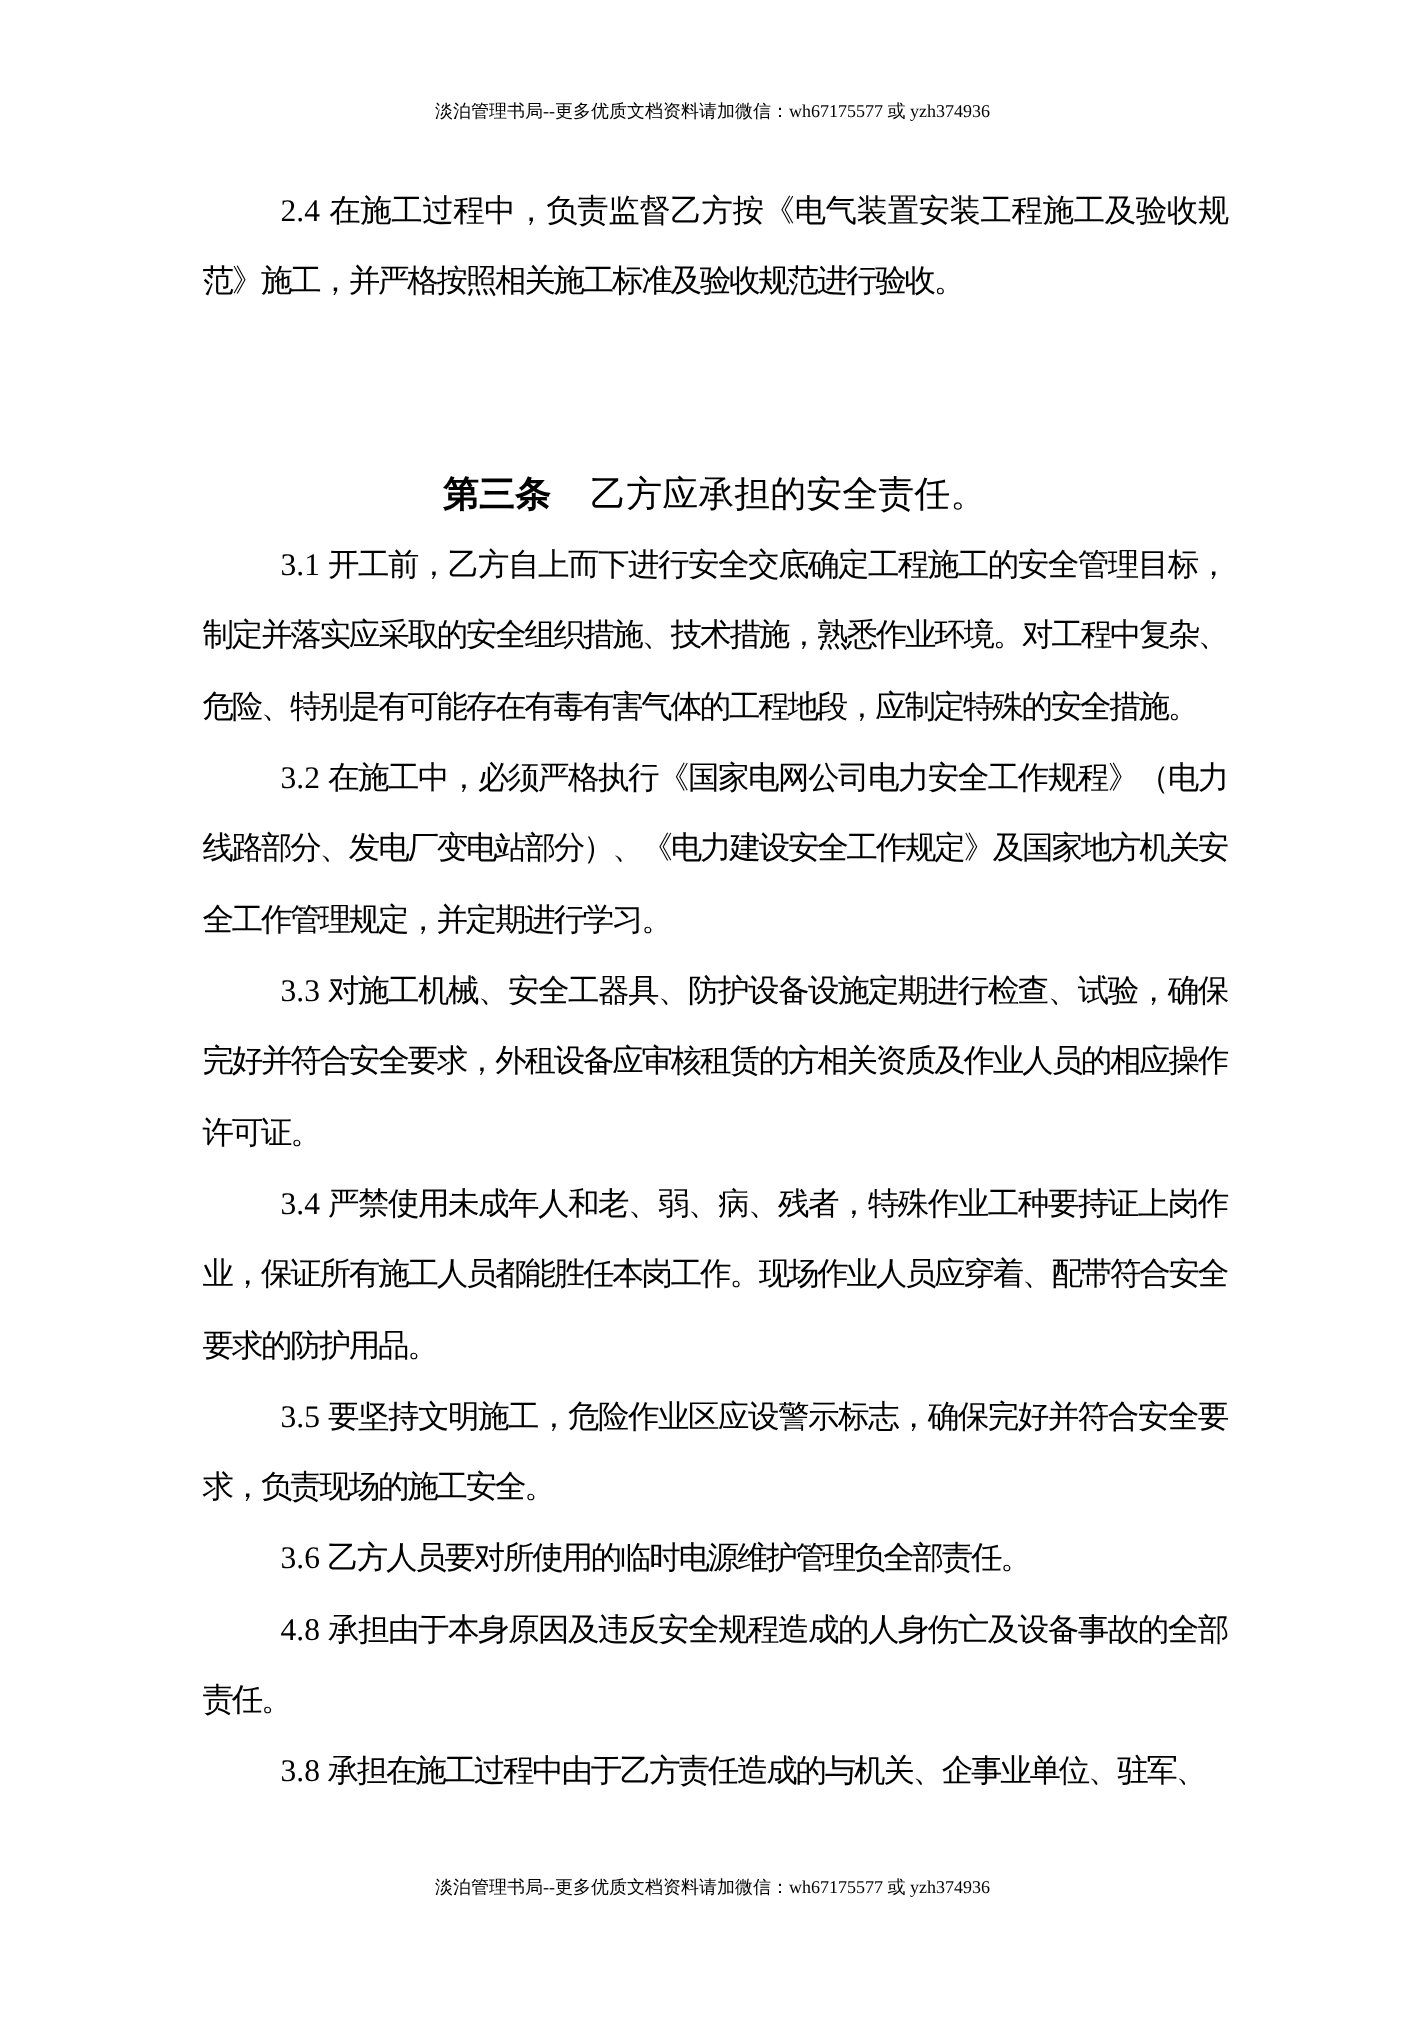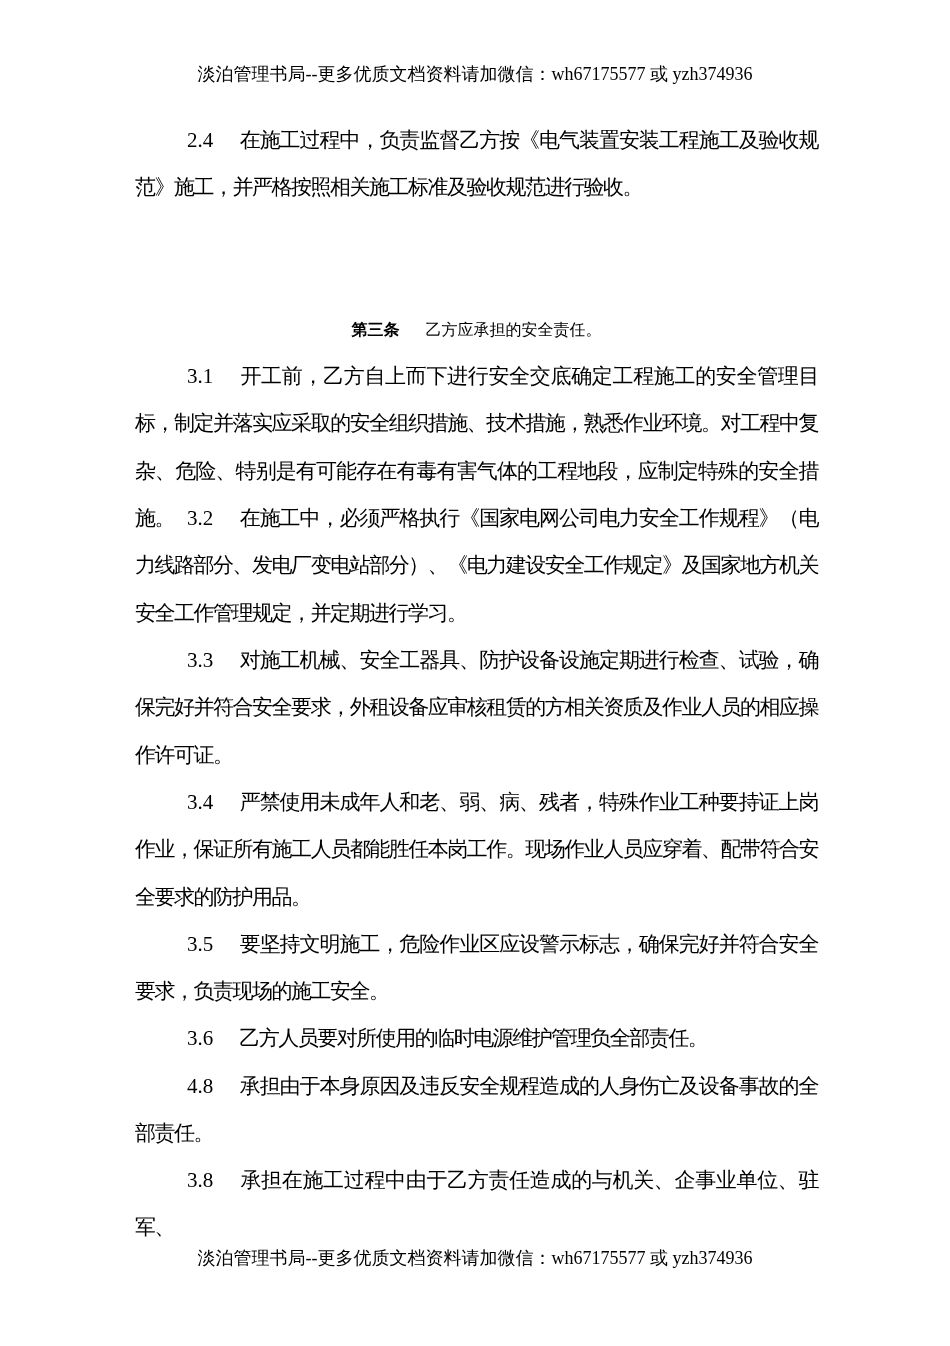--- a/index.html
+++ b/index.html
@@ -14,21 +14,21 @@
     background: #ffffff;
     overflow: hidden;
     font-family: "Liberation Serif", "DejaVu Serif", serif;
     color: #000000;
   }
   .page-header, .page-footer {
     position: absolute;
     left: 0;
     width: 100%;
     text-align: center;
-    font-size: 18px;
+    font-size: 12px;
     line-height: 22px;
     color: #000000;
   }
   .page-header { top: 63px; }
   .page-footer { top: 1247px; }
   .doc-body {
     position: absolute;
     left: 135px;
     top: 0;
     width: 683px;
@@ -39,29 +39,29 @@
     left: 0;
     width: 683px;
     margin: 0;
     font-size: 21px;
     line-height: 47.3px;
     letter-spacing: -1.5px;
     text-align: justify;
     text-indent: 52px;
   }
   .pnum {
-    margin-right: 26px;
+    margin-right: 5px;
     letter-spacing: 0;
   }
   .heading {
     position: absolute;
     left: 0;
     width: 683px;
     margin: 0;
-    font-size: 16px;
+    font-size: 24px;
     line-height: 47.3px;
     text-align: center;
     text-indent: 0;
   }
   .heading-num {
     font-weight: bold;
     font-family: "Liberation Sans", "DejaVu Sans", sans-serif;
     margin-right: 26px;
   }
 </style>

